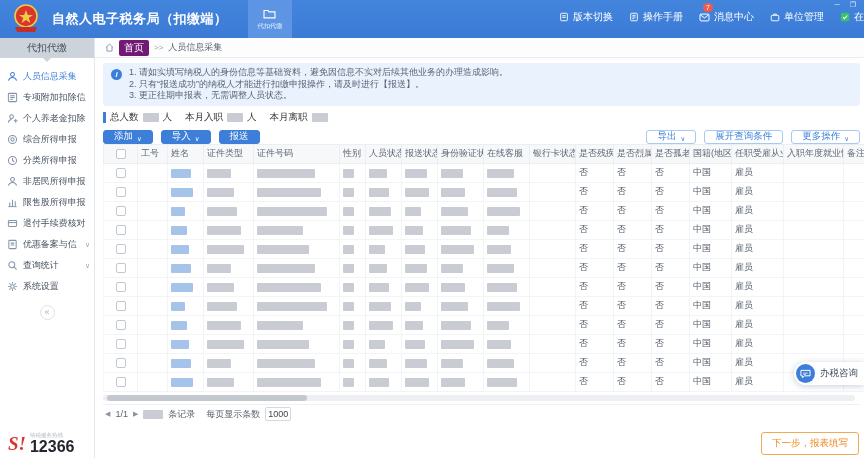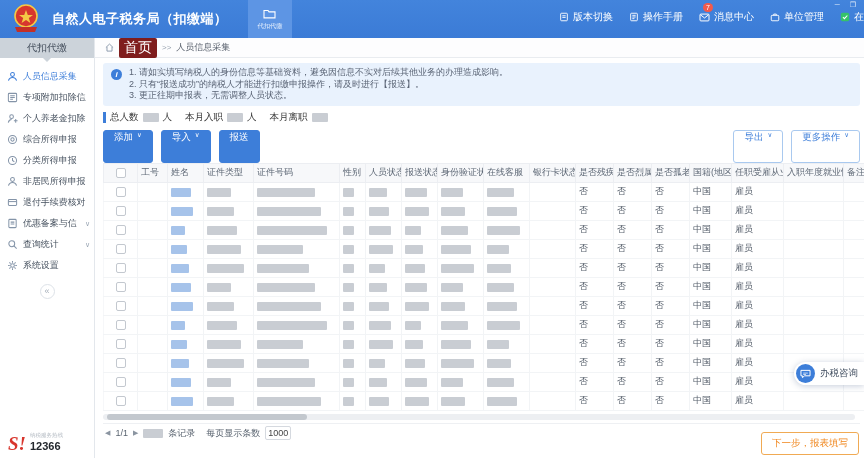--- a/index.html
+++ b/index.html
@@ -29,41 +29,41 @@
   .side-item { height:21px; display:flex; align-items:center; padding:0 4px 0 7px; gap:5px; font-size:9.5px; color:#45505e; cursor:pointer; white-space:nowrap; }
   .side-item .si-icon { width:11px; height:11px; color:#8494a8; flex:0 0 11px; display:flex; }
   .side-item.active { color:#3d7ed9; }
   .side-item.active .si-icon { color:#3d7ed9; }
   .si-label { overflow:hidden; text-overflow:clip; transform:scale(.94); transform-origin:left center; }
   .si-caret { margin-left:auto; font-size:7px; color:#9aa6b4; }
   .collapse-btn { width:15px; height:15px; border:1px solid #dde2e8; border-radius:50%; color:#a5aeb9; font-size:9px; line-height:13px; text-align:center; margin:8px auto 0; cursor:pointer; }
   .hotline { position:absolute; left:8px; bottom:5px; display:flex; align-items:flex-end; gap:4px; }
   .hotline-mark { color:#d8352c; font-weight:bold; font-style:italic; font-size:19px; line-height:18px; font-family:"Liberation Serif","DejaVu Serif",serif; }
   .hotline-col .hl-label { font-size:6.5px; color:#b3bac2; transform:scale(.85); transform-origin:left bottom; white-space:nowrap; }
-  .hotline-col .hl-number { font-size:11px; font-weight:bold; color:#23272d; line-height:13px; }
+  .hotline-col .hl-number { font-size:16px; font-weight:bold; color:#23272d; line-height:13px; }
 
   
   .main { flex:1; display:flex; flex-direction:column; min-width:0; background:#fff; }
   .breadcrumb { height:20px; flex:0 0 20px; border-bottom:1px solid #e9ecf0; display:flex; align-items:center; gap:5px; padding-left:10px; font-size:9px; color:#58606c; background:#fdfdfe; }
   .bc-home-icon { color:#7f8ea2; display:flex; }
-  .bc-tag { background:#7f1d1d; color:#fff; padding:1px 5px; border-radius:2px; font-size:14px; cursor:pointer; }
+  .bc-tag { background:#701a75; color:#fff; padding:1px 5px; border-radius:2px; font-size:10px; cursor:pointer; }
   .bc-sep { color:#9aa4b0; font-size:8px; }
   .content { flex:1; padding:5px 0 0 8px; position:relative; min-height:0; }
 
   .notice { width:757px; background:#e9f2fd; border-radius:3px; padding:4px 10px 4px 26px; position:relative; color:#5a6475; font-size:9px; line-height:11.5px; }
   .notice-icon { position:absolute; left:8px; top:6px; width:11px; height:11px; background:#3d7ed9; border-radius:50%; color:#fff; font-size:8px; line-height:11px; text-align:center; font-style:italic; font-weight:bold; }
 
   .stats { margin-top:5px; height:14px; display:flex; align-items:center; gap:5px; font-size:9.5px; color:#333; padding-left:7px; position:relative; }
   .stats:before { content:""; position:absolute; left:0; top:1px; width:3px; height:11px; background:#3d7ed9; }
   .redact { display:inline-block; height:9px; background:#c9cdd3; border-radius:1px; vertical-align:middle; }
   .redact.blue { background:#a6c3ea; }
   .stat-item { display:flex; align-items:center; gap:4px; margin-right:8px; }
 
   .toolbar { margin-top:5px; display:flex; align-items:center; width:757px; }
-  .btn { height:33px; font-size:9.5px; border-radius:3px; padding:0 10px; display:inline-flex; align-items:flex-start; gap:4px; cursor:pointer; white-space:nowrap; }
+  .btn { height:14px; font-size:9.5px; border-radius:3px; padding:0 10px; display:inline-flex; align-items:flex-end; gap:4px; cursor:pointer; white-space:nowrap; }
   .btn .caret { font-size:6.5px; }
   .btn-primary { background:#3d7ed9; color:#fff; border:1px solid #3d7ed9; }
   .btn-ghost { background:#fff; color:#3d7ed9; border:1px solid #a9c9ef; }
   .tb-left { display:flex; gap:8px; }
   .tb-right { margin-left:auto; display:flex; gap:8px; }
 
   .tabs { margin-top:6px; border-bottom:1px solid #e4e8ee; display:flex; gap:24px; padding-left:2px; font-size:10px; width:757px; }
   .tab { padding:4px 2px 5px; color:#3a414c; cursor:pointer; }
   .tab.active { color:#3d7ed9; border-bottom:2px solid #3d7ed9; margin-bottom:-1px; }
 
@@ -217,20 +217,29 @@
               <svg width="11" height="11" viewBox="0 0 12 12">
                 <circle cx="6" cy="3.8" r="2.1" fill="none" stroke="currentColor" stroke-width="1.1"></circle>
                 <path d="M1.6 10.6 C2.2 8 3.8 7 6 7 s3.8 1 4.4 3.6" fill="none" stroke="currentColor" stroke-width="1.1"></path>
               </svg>
             </span>
             <span class="si-label">非居民所得申报</span>
           </div>
           <div class="side-item">
             <span class="si-icon">
               <svg width="11" height="11" viewBox="0 0 12 12">
+                <path d="M1.5 10.5 h9" fill="none" stroke="currentColor" stroke-width="1.1"></path>
+                <path d="M3 10 V6 M6 10 V3 M9 10 V4.5" fill="none" stroke="currentColor" stroke-width="1.1"></path>
+              </svg>
+            </span>
+            <span class="si-label">限售股所得申报</span>
+          </div>
+          <div class="side-item">
+            <span class="si-icon">
+              <svg width="11" height="11" viewBox="0 0 12 12">
                 <rect x="1.5" y="2.8" width="9" height="6.4" rx="1" fill="none" stroke="currentColor" stroke-width="1.1"></rect>
                 <path d="M1.5 5 h9" fill="none" stroke="currentColor" stroke-width="1.1"></path>
               </svg>
             </span>
             <span class="si-label">退付手续费核对</span>
           </div>
           <div class="side-item">
             <span class="si-icon">
               <svg width="11" height="11" viewBox="0 0 12 12">
                 <rect x="2" y="1.5" width="8" height="9" rx="1" fill="none" stroke="currentColor" stroke-width="1.1"></rect>
@@ -320,20 +329,23 @@
                 <span class="caret">∨</span>
             </button>
             <button class="btn btn-primary">
               <span>报送</span>
             </button>
           </div>
           <div class="tb-right">
             <button class="btn btn-ghost">
               <span>导出</span>
                 <span class="caret">∨</span>
+            </button>
+            <button class="btn btn-ghost">
+              <span>展开查询条件</span>
             </button>
             <button class="btn btn-ghost">
               <span>更多操作</span>
                 <span class="caret">∨</span>
             </button>
           </div>
         </div>
 
 
         <div>

